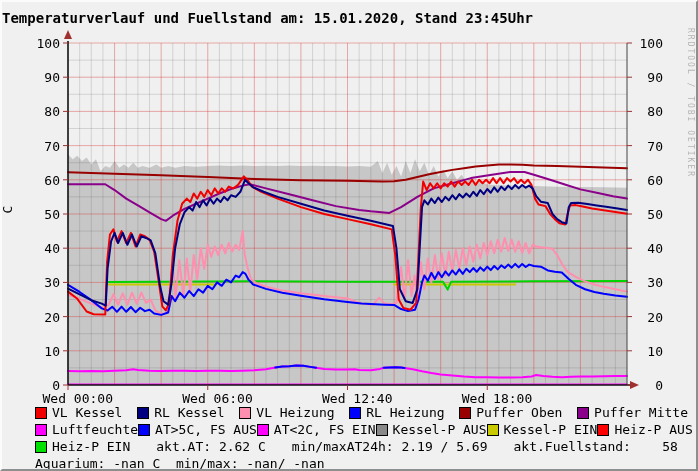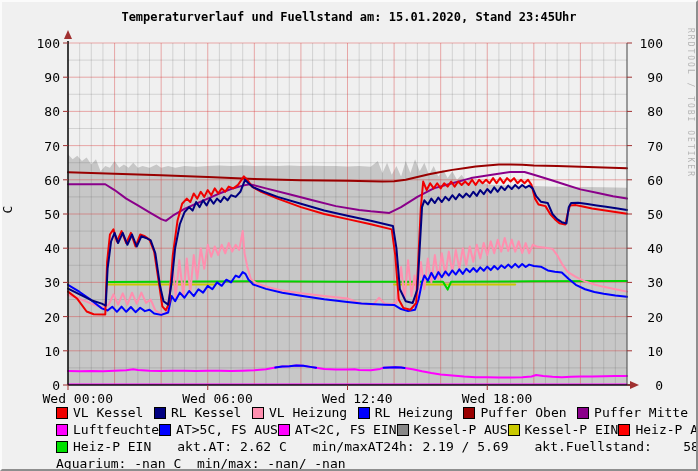--- a/index.html
+++ b/index.html
@@ -4,32 +4,32 @@
 <style>
   html,body{margin:0;padding:0;background:#dcdcdc;}
   #app{
     position:relative;width:698px;height:471px;background:#f0f0f0;
     font-family:"DejaVu Sans Mono","Liberation Mono",monospace;
     box-sizing:border-box;
     border-top:2px solid #fbfbfb;border-left:2px solid #fbfbfb;
     border-right:2px solid #8e8e8e;border-bottom:2px solid #8e8e8e;
     overflow:hidden;color:#000;
   }
-  #title{position:absolute;top:8px;left:0;right:0;text-align:center;
-    font-size:12px;font-weight:bold;letter-spacing:0px;white-space:pre;}
+  #title{position:absolute;top:8px;left:0;right:0;
+    font-size:14px;font-weight:bold;letter-spacing:0px;white-space:pre;}
   #watermark{position:absolute;top:26px;right:1px;writing-mode:vertical-rl;
     font-size:8px;letter-spacing:2px;color:#b4b4b4;}
   #ylabel{position:absolute;left:2px;top:200px;transform:rotate(-90deg);
     transform-origin:center;font-size:13px;}
   #plot{position:absolute;left:66px;top:41px;overflow:visible;}
   .ylab{position:absolute;width:56px;text-align:right;font-size:13px;line-height:13px;}
   .ylabr{position:absolute;width:30px;text-align:right;font-size:13px;line-height:13px;}
   .xlab{position:absolute;width:90px;margin-left:-45px;text-align:right;font-size:13px;line-height:13px;}
   #legend{position:absolute;left:33px;right:8px;top:403px;font-size:13px;line-height:16px;}
-  .lrow{display:flex;white-space:pre;margin-bottom:1px;margin-left:21px;}
+  .lrow{display:flex;white-space:pre;margin-bottom:1px;}
   .lrow.spread{justify-content:space-between;}
   .lrow.left-gap > .litem{margin-right:26px;}
   .litem{display:flex;align-items:center;white-space:pre;}
   .swatch{display:inline-block;width:10px;height:10px;border:1px solid #000;
     margin-right:5px;flex:none;}
 </style>
 </head>
 <body>
 
 <div id="app">

